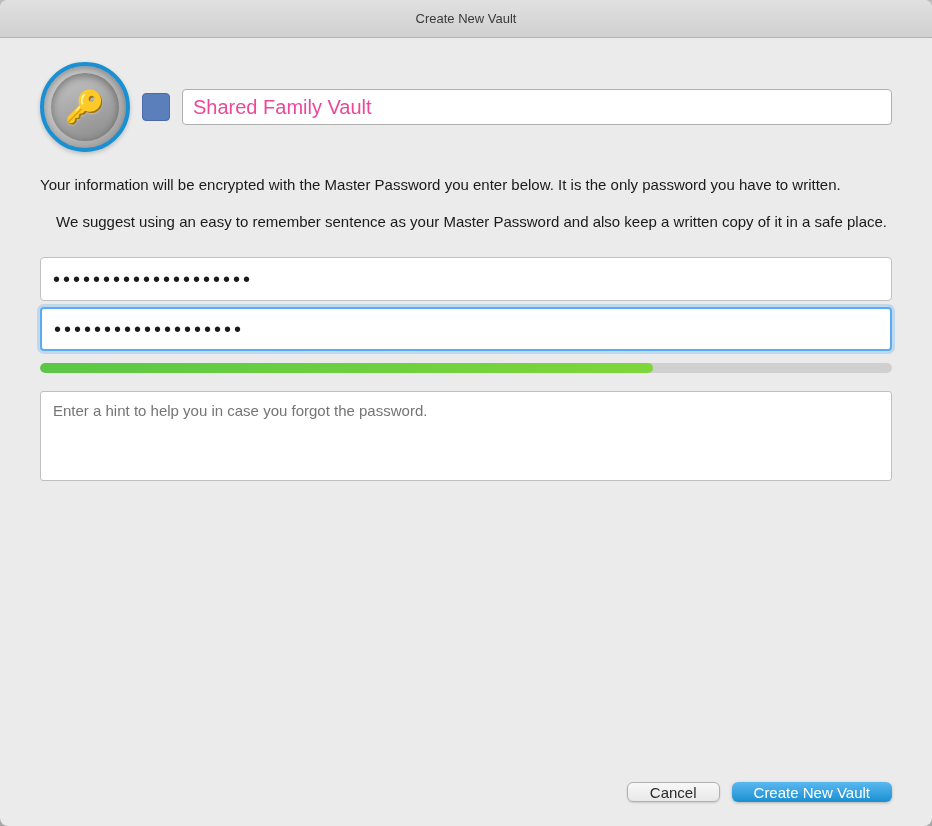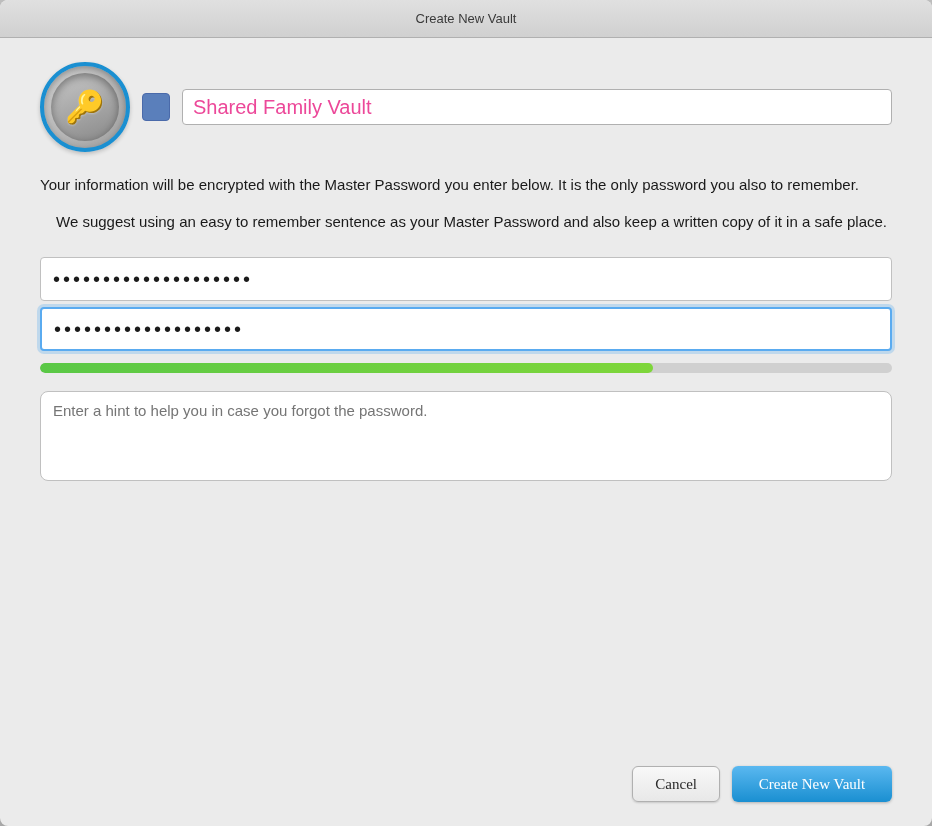--- a/index.html
+++ b/index.html
@@ -163,48 +163,47 @@
     .strength-bar-fill {
       height: 100%;
       border-radius: 5px;
       background: linear-gradient(to right, #5ac846, #7ed63a);
     }
 
     .hint-input {
       width: 100%;
       height: 90px;
       border: 1px solid #c0c0c0;
-      border-radius: 8px;
+      border-radius: 3px;
       background: white;
       font-size: 15px;
       padding: 10px 12px;
       color: #4d7c0f;
       outline: none;
       resize: none;
       font-family: inherit;
     }
 
     .footer {
       display: flex;
       align-items: center;
       justify-content: flex-end;
       padding: 16px 40px 24px 40px;
       gap: 12px;
       flex-shrink: 0;
     }
 
     .btn {
-      height: 36px;
+      height: 20px;
       border-radius: 6px;
       font-size: 15px;
       font-weight: 400;
       cursor: pointer;
       border: none;
       padding: 0 22px;
-      font-family: Liberation Serif, serif;
     }
 
     .btn-cancel {
       background: linear-gradient(to bottom, #f8f8f8, #e8e8e8);
       color: #2a2a2a;
       border: 1px solid #b0b0b0;
       box-shadow: 0 1px 2px rgba(0,0,0,0.15);
     }
 
     .btn-create {
@@ -230,21 +229,21 @@
       <div class="logo-circle">
         <div class="logo-inner">
           <span class="key-icon">🔑</span>
         </div>
       </div>
       <div class="color-swatch"></div>
       <input class="vault-name-input" type="text" value="Shared Family Vault" style="">
     </div>
 
     <div class="description-text">
-      <p>Your information will be encrypted with the Master Password you enter below. It is the only password you also to remember.</p>
+      <p>Your information will be encrypted with the Master Password you enter below. It is the only password you have to written.</p>
       <p style="margin-top:14px;">We suggest using an easy to remember sentence as your Master Password and also keep a written copy of it in a safe place.</p>
     </div>
 
     <div class="password-section">
       <input class="password-input" type="password" value="12345678901234567890" style="">
       <input class="password-input focused" type="password" value="1234567890123456789" style="">
 
       <div class="strength-bar-container">
         <div class="strength-bar-fill" style="width: 72%;">
         </div>

